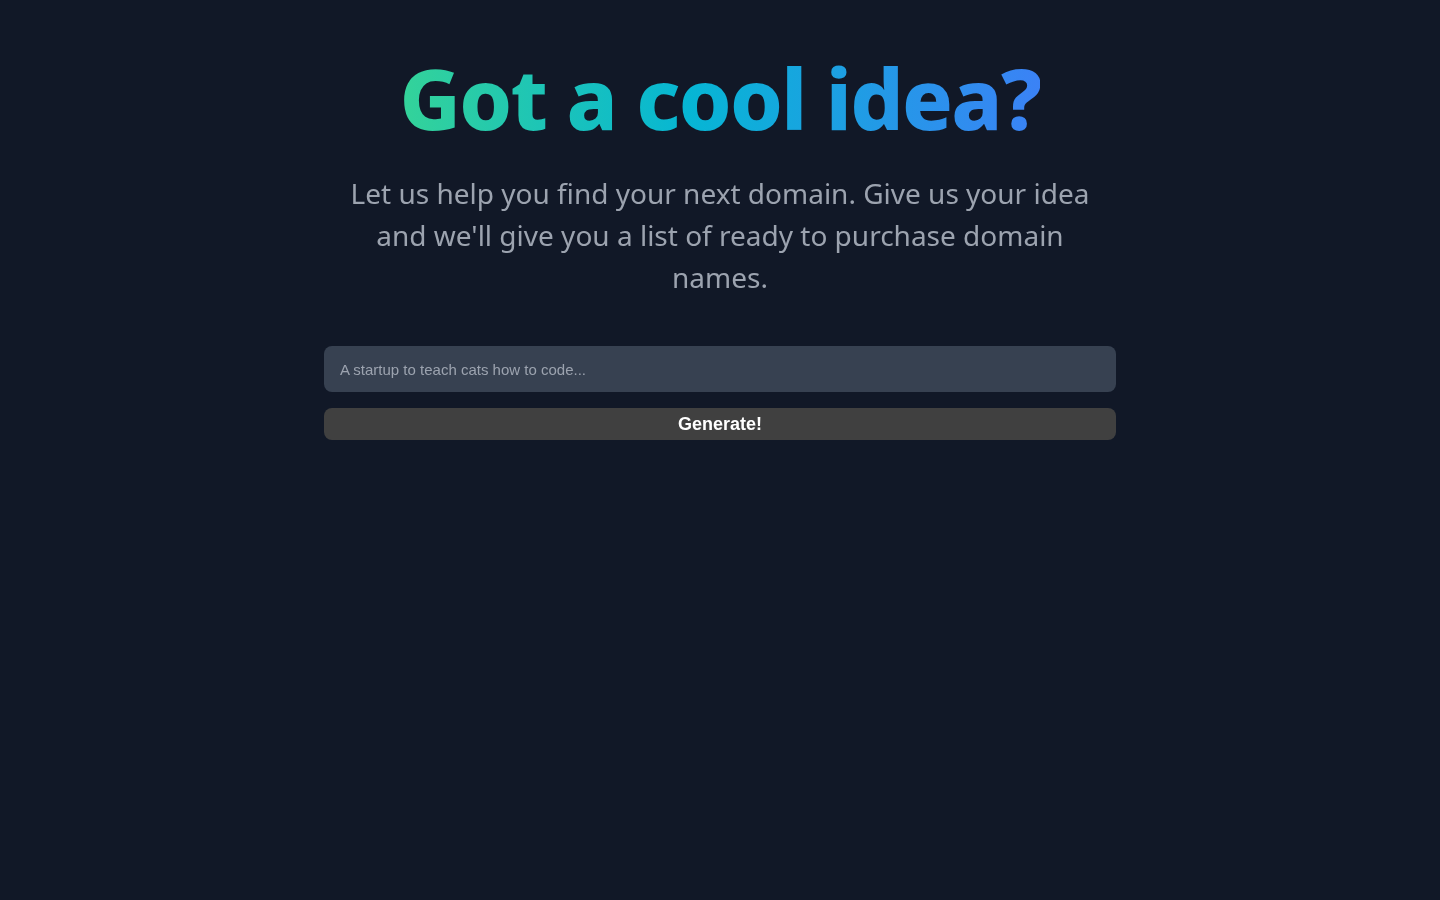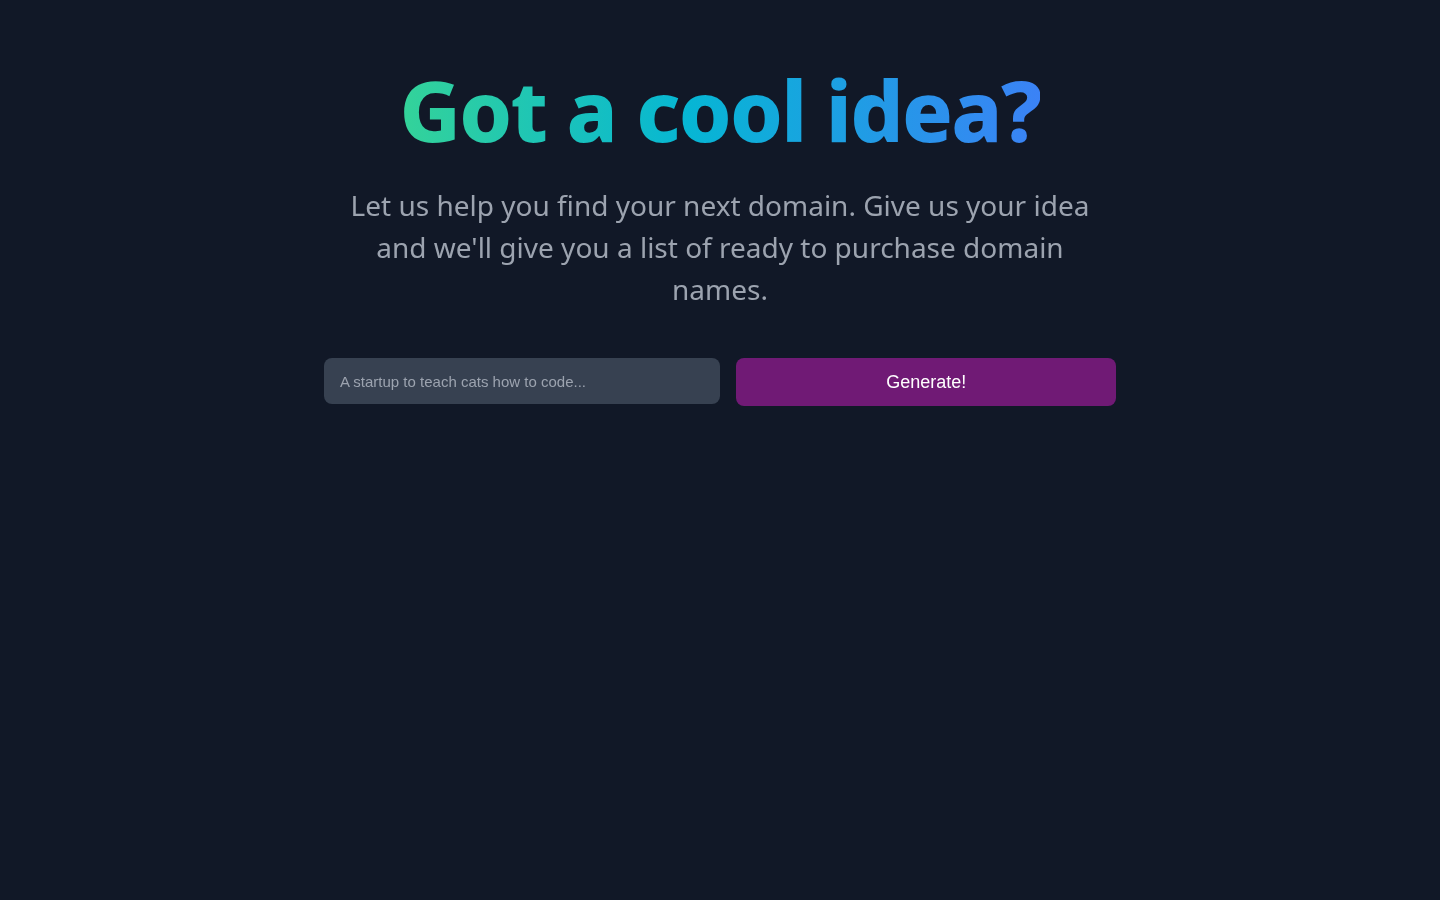--- a/index.html
+++ b/index.html
@@ -11,21 +11,21 @@
     body {
       width: 1440px;
       height: 900px;
       background-color: #111827;
       font-family: ui-sans-serif, system-ui, -apple-system, BlinkMacSystemFont, "Segoe UI", Roboto, "Helvetica Neue", Arial, sans-serif;
       overflow: hidden;
     }
 
     .container {
       max-width: 896px;
-      margin: 16px auto;
+      margin: 4px auto;
       padding-top: 48px;
       display: flex;
       flex-direction: column;
       align-items: center;
     }
 
     h1 {
       font-size: 84px;
       font-weight: 800;
       line-height: 1.1;
@@ -45,20 +45,21 @@
       color: #9ca3af;
       text-align: center;
       max-width: 760px;
       margin-bottom: 48px;
     }
 
     .form-wrap {
       width: 100%;
       max-width: 792px;
       display: flex;
+      flex-direction: column;
       gap: 16px;
     }
 
     input[type="text"] {
       width: 100%;
       height: 46px;
       background-color: #374151;
       border: none;
       border-radius: 8px;
       padding: 0 16px;
@@ -66,27 +67,27 @@
       color: #e5e7eb;
       outline: none;
     }
 
     input[type="text"]::placeholder {
       color: #9ca3af;
     }
 
     button {
       width: 100%;
-      height: 48px;
-      background-color: #701a75;
+      height: 32px;
+      background-color: #404040;
       border: none;
       border-radius: 8px;
       color: #ffffff;
       font-size: 18px;
-      font-weight: 400;
+      font-weight: 700;
       cursor: pointer;
     }
   </style>
 </head>
 <body>
 
 <div class="container">
   <h1>Got a cool idea?</h1>
   <p class="subtitle">Let us help you find your next domain. Give us your idea and we'll give you a list of ready to purchase domain names.</p>
 

